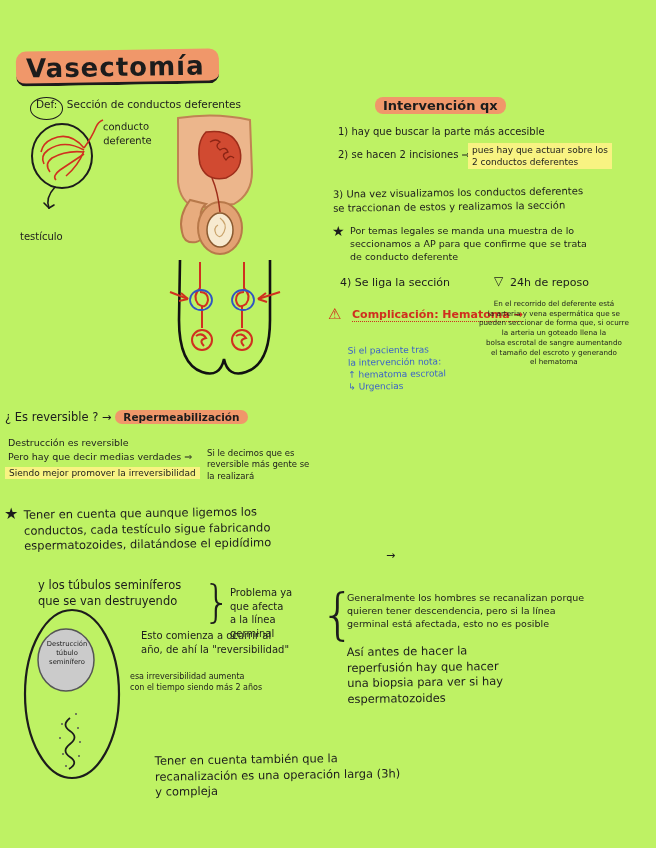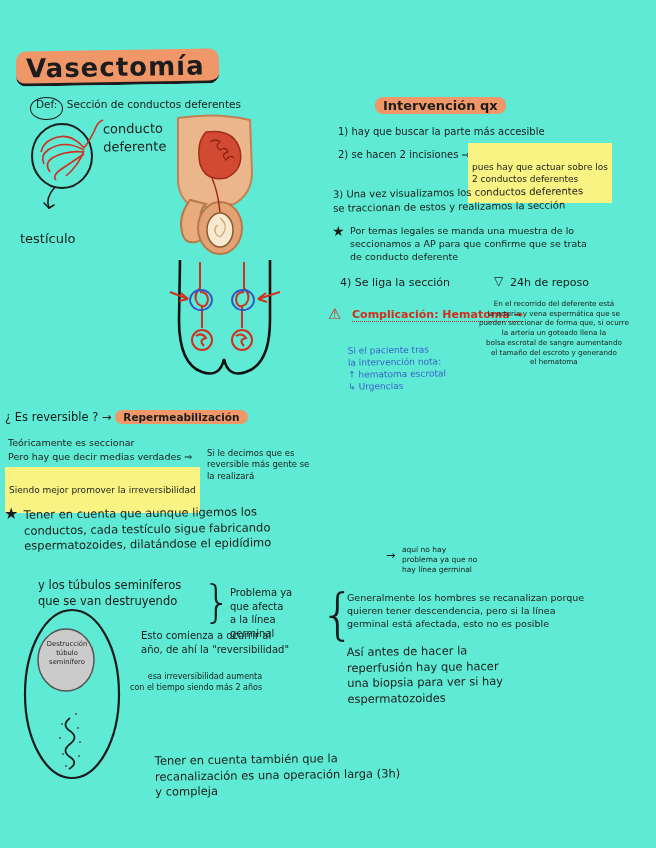--- a/index.html
+++ b/index.html
@@ -1,22 +1,22 @@
 <!DOCTYPE html>
 <html><head>
 <meta charset="utf-8">
 <style>
   * { margin:0; padding:0; box-sizing:border-box; }
   html,body { background:#e9e9e9; }
   body { font-family:"DejaVu Sans", sans-serif; }
-  .page { position:relative; width:656px; height:848px; background:#5eead4; color:#1c1c1c; overflow:hidden; margin:0 auto; }
+  .page { position:relative; width:656px; height:848px; background:#bef264; color:#1c1c1c; overflow:hidden; margin:0 auto; }
   .abs { position:absolute; }
   .pre { white-space:pre-line; line-height:1.35; }
   .hl-orange { background:#f0976a; border-radius:8px; padding:1px 8px; }
-  .hl-yellow { background:#f8f382; padding:18px 4px; display:inline-block; }
+  .hl-yellow { background:#f8f382; padding:1px 4px; display:inline-block; }
   .red { color:#cf2f1e; }
   .blue { color:#3a63c8; }
   .circled { border:1.5px solid #1c1c1c; border-radius:50%; padding:0 5px 9px; display:inline-block; }
   .title { font-size:26px; font-weight:bold; letter-spacing:1px;
            background:#f0976a; border-radius:10px; padding:2px 14px 0 10px;
            border-bottom:3px solid #1c1c1c; display:inline-block; transform:rotate(-1deg); }
   .section-h { font-size:13px; font-weight:bold; }
   .star { font-size:14px; }
   .brace { font-weight:300; color:#1c1c1c; line-height:1; }
   .tilt-l { transform:rotate(-0.8deg); }
@@ -44,23 +44,23 @@
       <path d="M60 41 Q48 49 36 57 Q28 63 32 67"></path>
       <path d="M60 38 Q54 53 42 63"></path>
       <path d="M60 35 Q68 24 72 14 Q74 9 79 7"></path>
     </g>
     <g stroke="#1c1c1c" stroke-width="1.6" fill="none" stroke-linecap="round">
       <path d="M31 74 Q21 85 25 95"></path>
       <path d="M25 95 L20 90"></path>
       <path d="M25 95 L30 92"></path>
     </g>
   </svg>
-  <div class="abs pre tilt-l" style="left:103px; top:120px; font-size:13px;">conducto
+  <div class="abs pre tilt-l" style="left:103px; top:120px; font-size:10px;">conducto
 deferente</div>
-  <div class="abs" style="left:20px; top:231px; font-size:13px;">testículo</div>
+  <div class="abs" style="left:20px; top:231px; font-size:10px;">testículo</div>
 
   <svg class="abs" style="left:156px; top:112px;" width="106" height="146" viewBox="0 0 106 146">
     <path d="M22 6 Q60 0 94 8 L96 60 Q96 82 78 92 L40 96 Q24 90 22 70 Z" fill="#ecb68c" stroke="#c08354" stroke-width="2"></path>
     <path d="M50 20 Q78 16 84 38 Q88 58 70 66 Q50 70 44 52 Q40 30 50 20 Z" fill="#d14a31" stroke="#9d2d1a" stroke-width="1.5"></path>
     <path d="M54 30 q6 -4 10 0 q-6 4 0 8 q6 -4 8 2 q-8 2 -2 8 q4 -6 8 -2" fill="none" stroke="#8c2414" stroke-width="1.3"></path>
     <path d="M34 88 Q22 104 26 120 Q28 132 40 130 Q50 128 46 112 Q42 98 50 92 Z" fill="#e8ac7e" stroke="#b8794a" stroke-width="2"></path>
     <ellipse cx="64" cy="116" rx="22" ry="26" fill="#e2a273" stroke="#b8794a" stroke-width="2"></ellipse>
     <ellipse cx="64" cy="118" rx="13" ry="17" fill="#f7ead0" stroke="#8a5a30" stroke-width="1.5"></ellipse>
     <path d="M64 106 q8 6 4 14 q-4 8 -8 2 q-3 -6 2 -9" fill="none" stroke="#c9a36b" stroke-width="1.2"></path>
     <path d="M64 100 Q62 80 56 66" fill="none" stroke="#9d2d1a" stroke-width="1.5"></path>
@@ -121,37 +121,34 @@
   <div class="abs pre blue tilt-l" style="left:348px; top:344px; font-size:9px;">Si el paciente tras
 la intervención nota:
 ↑ hematoma escrotal
 ↳ Urgencias</div>
 
   <div class="abs" style="left:5px; top:410px; font-size:11.5px;text-align:right;">
     <span>¿ Es reversible ?</span>
     <span>→</span>
     <span class="hl-orange" style="font-size:10.5px; font-weight:bold;">Repermeabilización</span>
   </div>
-  <div class="abs" style="left:8px; top:437px; font-size:9.5px;">Teóricamente es seccionar</div>
+  <div class="abs" style="left:8px; top:437px; font-size:9.5px;">Destrucción es reversible</div>
   <div class="abs" style="left:8px; top:451px; font-size:9.5px;">Pero hay que decir medias verdades ⇒</div>
   <div class="abs pre" style="left:207px; top:448px; font-size:8.5px;">Si le decimos que es
 reversible más gente se
 la realizará</div>
   <div class="abs" style="left:5px; top:467px; font-size:9px;">
     <span class="hl-yellow">Siendo mejor promover la irreversibilidad</span>
   </div>
 
   <span class="abs star" style="left:4px; top:504px; font-size:16px;">★</span>
   <div class="abs pre tilt-l" style="left:24px; top:506px; font-size:11.5px;">Tener en cuenta que aunque ligemos los
 conductos, cada testículo sigue fabricando
 espermatozoides, dilatándose el epidídimo</div>
   <span class="abs" style="left:386px; top:549px; font-size:11px;">→</span>
-  <div class="abs pre" style="left:402px; top:545px; font-size:7.5px;">aquí no hay
-problema ya que no
-hay línea germinal</div>
 
   <div class="abs pre" style="left:38px; top:578px; font-size:11.5px;">y  los  túbulos  seminíferos
 que  se  van  destruyendo</div>
   <span class="abs brace" style="left:203px; top:580px; font-size:44px;">}</span>
   <div class="abs pre" style="left:230px; top:586px; font-size:10px;">Problema ya
 que afecta
 a la línea
 germinal</div>
 
   <span class="abs brace" style="left:320px; top:586px; font-size:56px;">{</span>
@@ -177,20 +174,20 @@
       <circle cx="46" cy="160" r="1"></circle>
         <circle cx="56" cy="108" r="1"></circle>
     </g>
   </svg>
   <div class="abs pre" style="left:38px; top:640px; width:58px; font-size:6.8px; text-align:center; color:#222;">Destrucción
 túbulo
 seminífero</div>
 
   <div class="abs pre" style="left:110px; top:629px; font-size:10px;margin-left:31px;">Esto comienza a ocurrir al
 año, de ahí la "reversibilidad"</div>
-  <div class="abs pre" style="left:130px; top:672px; font-size:8px;text-align:right;">esa irreversibilidad aumenta
+  <div class="abs pre" style="left:130px; top:672px; font-size:8px;">esa irreversibilidad aumenta
 con el tiempo siendo más 2 años</div>
 
   <div class="abs pre tilt-l" style="left:155px; top:752px; font-size:11.5px;">Tener en cuenta también que la
 recanalización es una operación larga (3h)
 y compleja</div>
 
 </div>
 
 </body></html>

